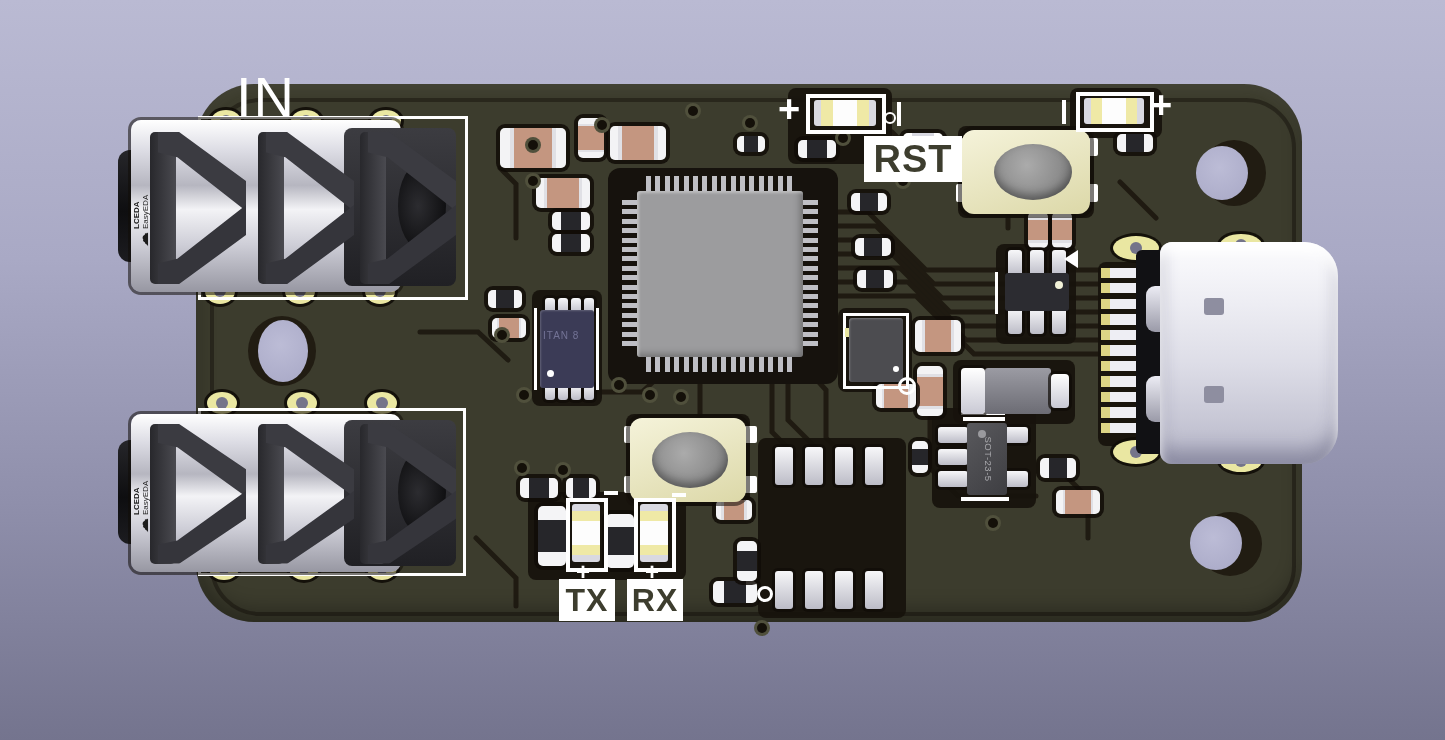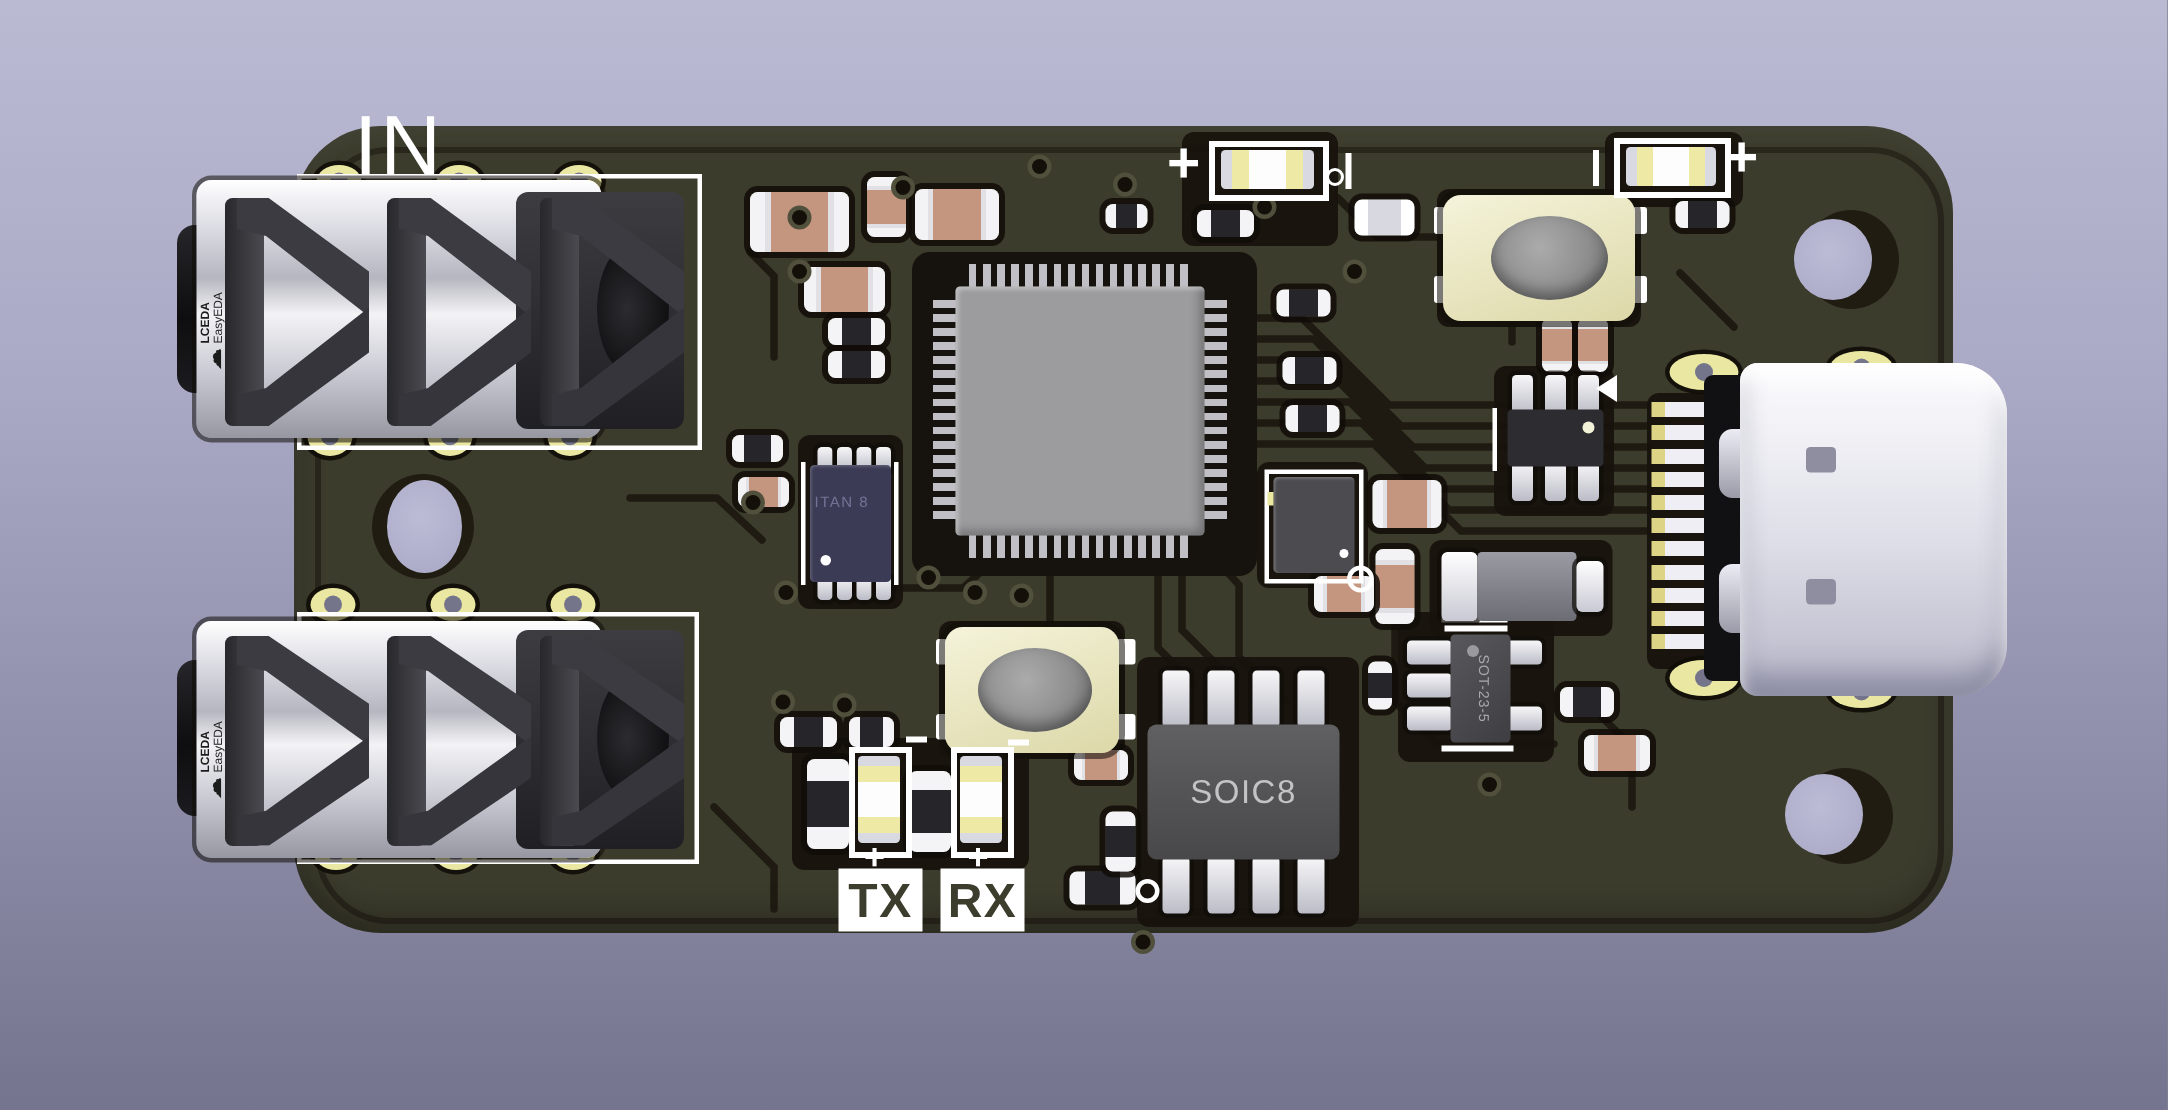--- a/index.html
+++ b/index.html
@@ -334,23 +334,20 @@
     <div class="pinstrip-v" style="left:802px;top:200px;height:150px;"></div>
     <div id="qfp-body"></div>
   </div>
 
   <div class="silk-rect" style="left:534px;top:308px;width:3px;height:82px;"></div>
   <div class="silk-rect" style="left:596px;top:308px;width:3px;height:82px;"></div>
   <div id="navy-body"></div>
   <div id="navy-mark">ITAN 8</div>
   <div id="navy-dot"></div>
 
-  <div id="soic-body">
-      <span>SOIC8</span>
-    </div>
 
   <div class="silk-rect" style="left:961px;top:411px;width:44px;height:4px;"></div>
   <div class="silk-rect" style="left:961px;top:497px;width:48px;height:4px;"></div>
   <div id="sot-body"></div>
   <div id="sot-dot"></div>
   <div id="sot-label">SOT-23-5</div>
 
   <div class="silk-box" style="left:843px;top:313px;width:60px;height:70px;"></div>
   <div id="qfn-body"></div>
   <div class="silk-rect" style="left:845px;top:328px;width:4px;height:9px;background:#e9e6a0;"></div>
@@ -368,20 +365,23 @@
   <div class="silk-rect" style="left:963px;top:417px;width:42px;height:4px;"></div>
 
   <div>
     <div class="btn-tab" style="left:956px;top:138px;width:14px;height:18px;"></div>
     <div class="btn-tab" style="left:956px;top:184px;width:14px;height:18px;"></div>
     <div class="btn-tab" style="left:1084px;top:138px;width:14px;height:18px;"></div>
     <div class="btn-tab" style="left:1084px;top:184px;width:14px;height:18px;"></div>
     <div class="btn-base" style="left:962px;top:130px;width:128px;height:84px;"></div>
     <div class="btn-plunger" style="left:994px;top:144px;width:78px;height:56px;"></div>
   </div>
+  <div class="label-plate" style="left:864px;top:136px;width:98px;height:46px;font-size:38px;">
+      <span>RST</span>
+    </div>
 
   <div>
     <div class="btn-tab" style="left:624px;top:426px;width:13px;height:17px;"></div>
     <div class="btn-tab" style="left:624px;top:476px;width:13px;height:17px;"></div>
     <div class="btn-tab" style="left:744px;top:426px;width:13px;height:17px;"></div>
     <div class="btn-tab" style="left:744px;top:476px;width:13px;height:17px;"></div>
     <div class="btn-base" style="left:630px;top:418px;width:116px;height:84px;"></div>
     <div class="btn-plunger" style="left:652px;top:432px;width:76px;height:56px;"></div>
   </div>
 

